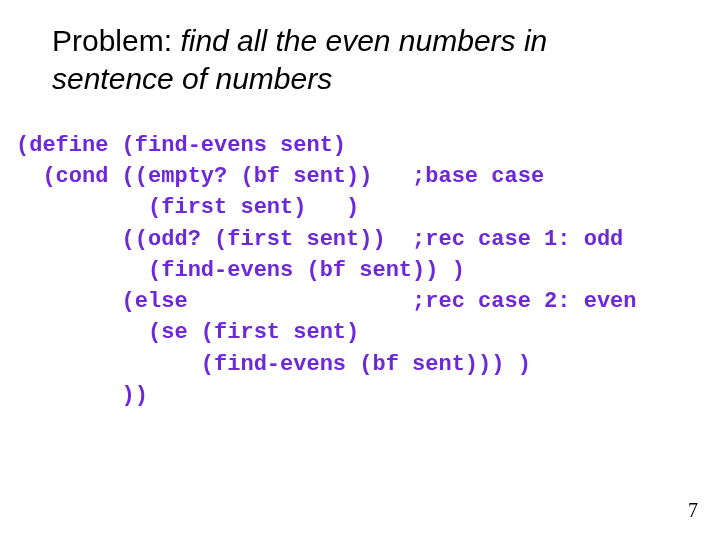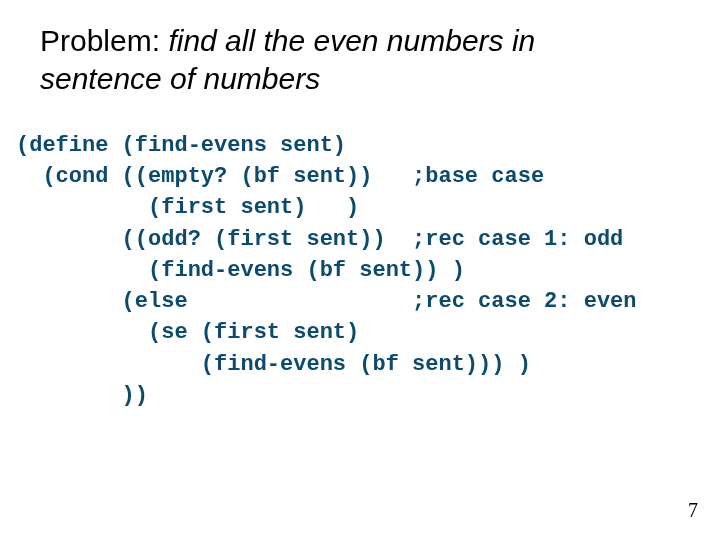--- a/index.html
+++ b/index.html
@@ -14,42 +14,42 @@
   }
   .slide {
     position: relative;
     width: 720px;
     height: 540px;
     box-sizing: border-box;
   }
   .title {
     position: absolute;
     top: 22px;
-    left: 40px;
+    left: 52px;
     right: 60px;
     font-size: 30px;
     line-height: 1.25;
     font-weight: 400;
   }
   .title .kw {
     font-style: normal;
   }
   .title .em {
     font-style: italic;
   }
   .code {
     position: absolute;
     top: 130px;
     left: 16px;
     font-family: "Courier New", Courier, monospace;
     font-size: 22px;
     line-height: 1.42;
     font-weight: bold;
     white-space: pre;
-    color: #0c4a6e;
+    color: #6d28d9;
   }
   .pagenum {
     position: absolute;
     right: 22px;
     bottom: 18px;
     font-family: "Times New Roman", Times, serif;
     font-size: 20px;
   }
 </style>
 </head>

